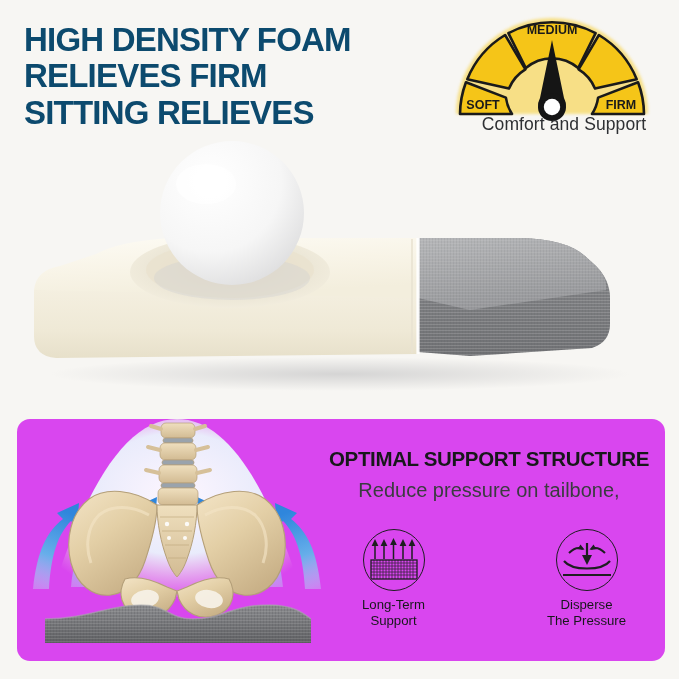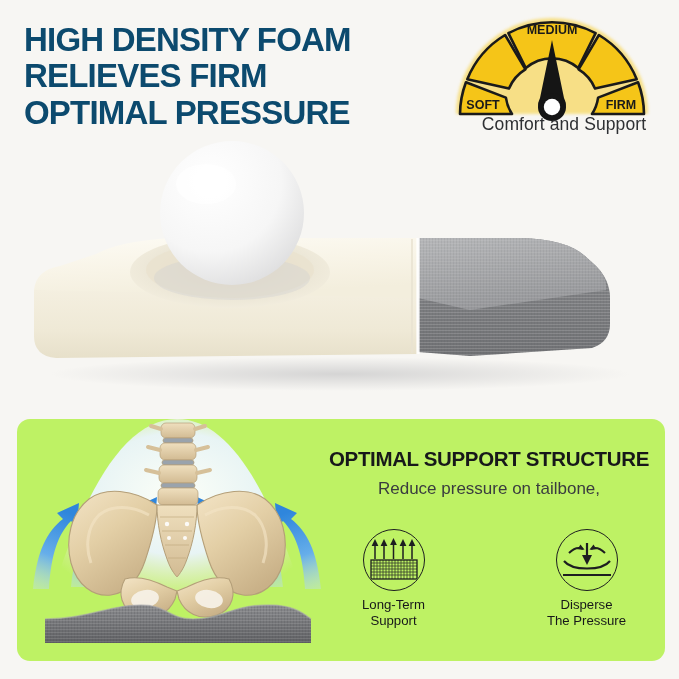--- a/index.html
+++ b/index.html
@@ -65,21 +65,21 @@
     height: 262px;
   }
 
   
   #support-panel {
     position: absolute;
     left: 17px;
     top: 419px;
     width: 648px;
     height: 242px;
-    background: #bef264;
+    background: #d946ef;
     border-radius: 13px;
     overflow: hidden;
   }
 
   #pelvis-figure {
     position: absolute;
     left: 0px;
     top: 0px;
     width: 320px;
     height: 242px;
@@ -94,21 +94,21 @@
   }
   #support-title {
     font-weight: 700;
     font-size: 20.5px;
     letter-spacing: -0.35px;
     color: #17181a;
     white-space: nowrap;
   }
   #support-sub {
     margin-top: 7px;
-    font-size: 17px;
+    font-size: 20px;
     line-height: 1.26;
     color: #3a3c3f;
   }
 
   
   #features {
     position: absolute;
     left: 300px;
     top: 110px;
     width: 346px;
@@ -142,21 +142,21 @@
     color: #17181a;
     white-space: pre-line;
   }
 </style>
 </head>
 <body>
 
 <div id="headline">
   <div class="hl-line">HIGH DENSITY FOAM</div>
   <div class="hl-line">RELIEVES FIRM</div>
-  <div class="hl-line">OPTIMAL PRESSURE</div>
+  <div class="hl-line">SITTING RELIEVES</div>
 </div>
 
 <div id="gauge-block">
   <svg id="gauge-svg" width="200" height="108" viewBox="0 0 200 108">
     <defs>
 
       <filter id="gsoft" x="-30%" y="-30%" width="160%" height="160%">
         <feGaussianBlur stdDeviation="1.6"></feGaussianBlur>
       </filter>
     </defs>

